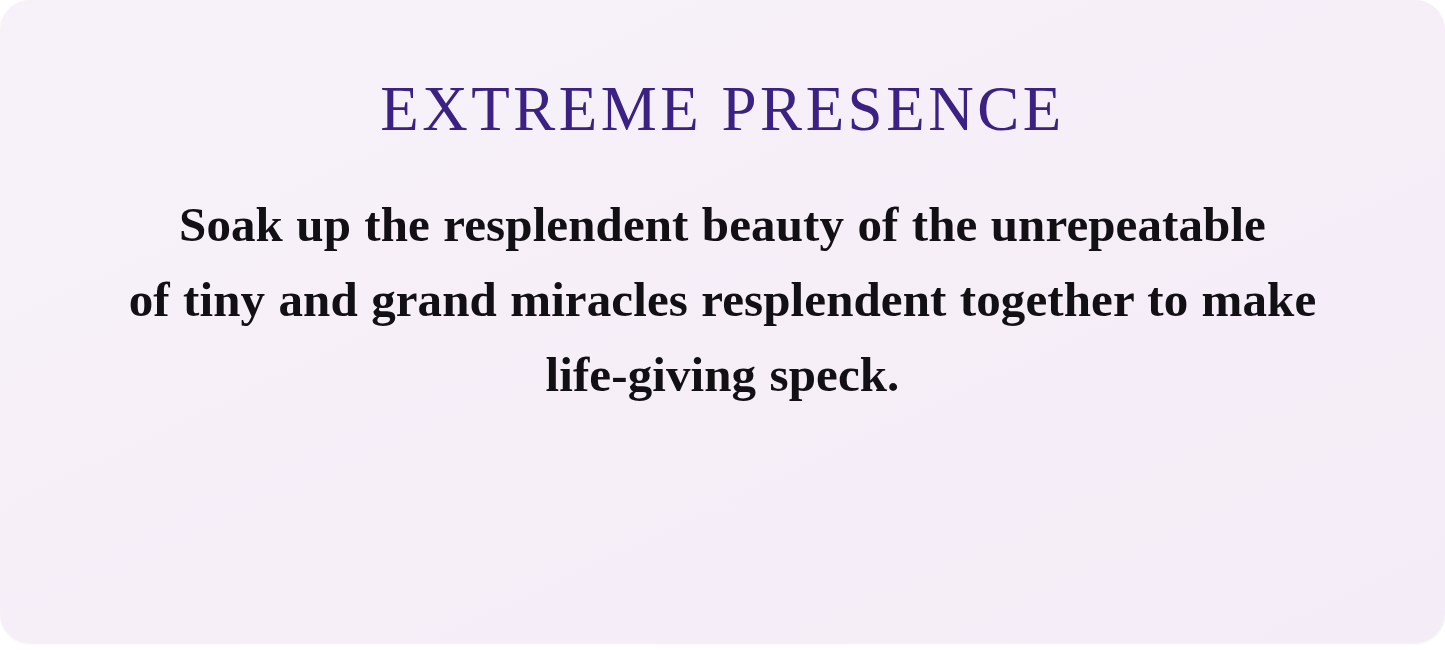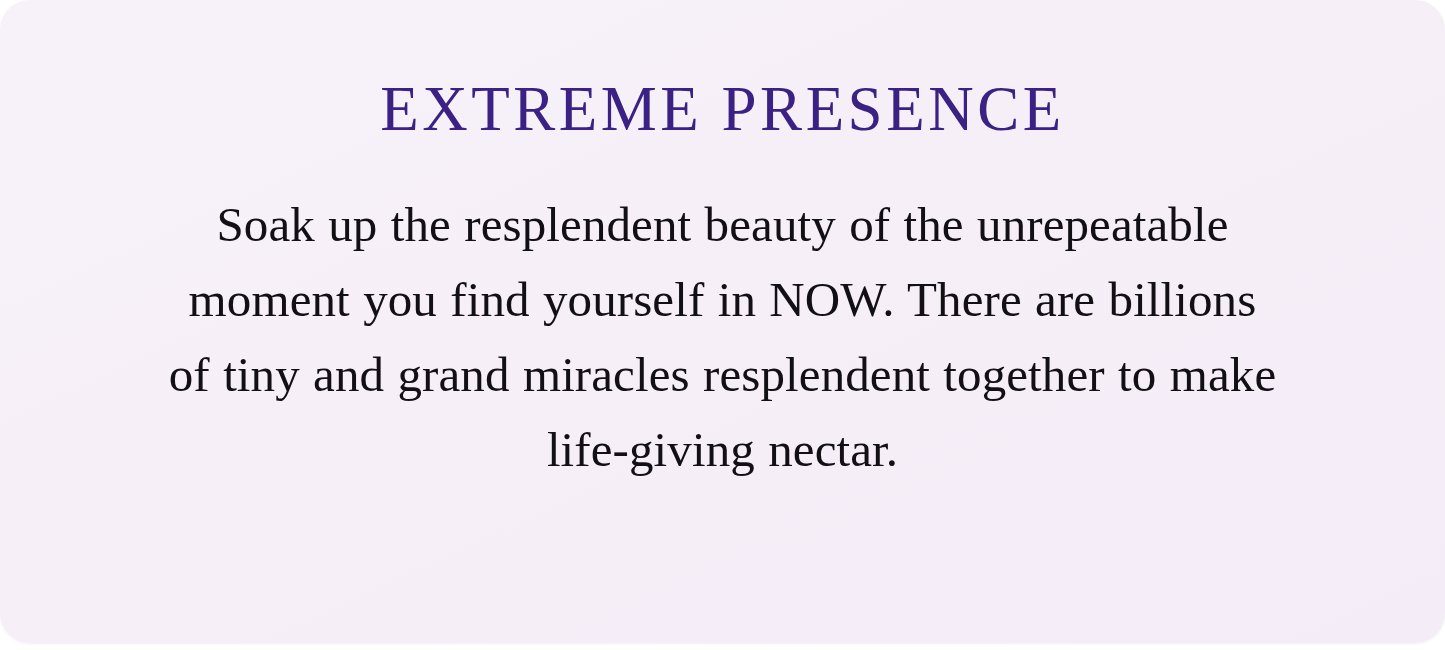--- a/index.html
+++ b/index.html
@@ -67,37 +67,37 @@
     line-height: 75px;
     color: #121014;
     letter-spacing: 0.1px;
     text-align: center;
     word-spacing: 1px;
   }
 
   .card-body .line {
     display: block;
     white-space: nowrap;
+    font-weight: bold;
   }
 </style>
 </head>
 <body>
 
 <div class="card-frame">
 
   <div class="quote-card">
 
     <div class="card-inner">
 
       <h1 class="card-title">EXTREME PRESENCE</h1>
 
       <div class="card-body">
         <span class="line">Soak up the resplendent beauty of the unrepeatable</span>
-        <span class="line">moment you find yourself in NOW. There are billions</span>
         <span class="line">of tiny and grand miracles resplendent together to make</span>
-        <span class="line">life-giving nectar.</span>
+        <span class="line">life-giving speck.</span>
       </div>
 
     </div>
 
   </div>
 
 </div>
 
 </body></html>

